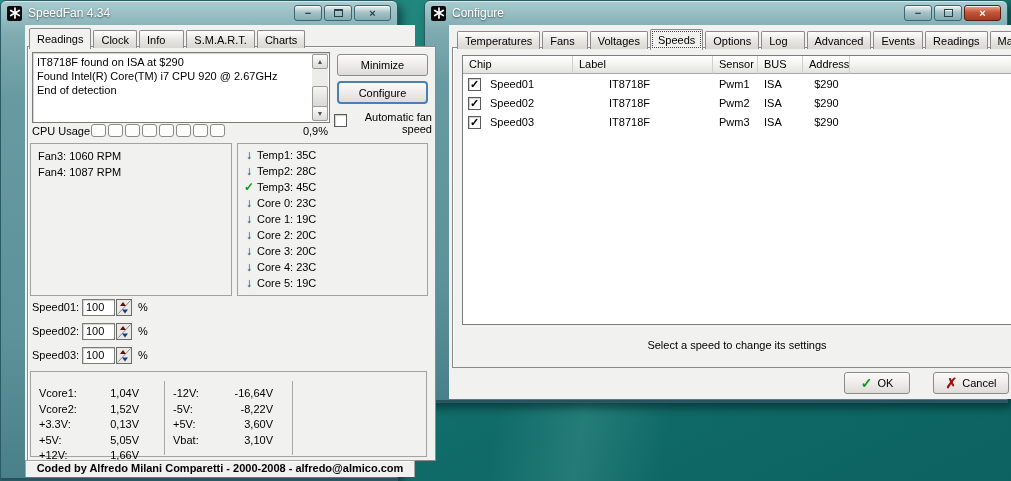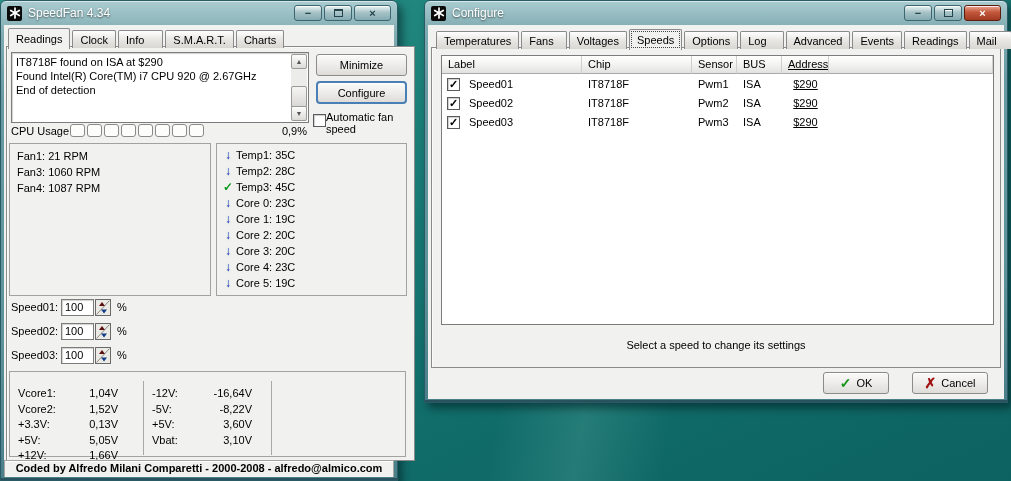--- a/index.html
+++ b/index.html
@@ -41,21 +41,21 @@
     box-shadow:inset 0 1px 0 rgba(255,255,255,.8);
     display:flex; align-items:center; justify-content:center;
     color:#24444b; font-weight:bold; font-size:11px; line-height:1;
   }
   .tb-btn.close { width:37px; }
   .config-win .tb-btn.close {
     background:linear-gradient(#eda793,#c2573b 45%,#a03a22);
     border-color:#5c1c0e; color:#fff;
   }
   .max-box { width:9px; height:8px; border:1px solid #24444b; box-shadow:inset 0 1px 0 #24444b; background:transparent; }
-  .win-content { position:relative; width:100%; height:100%; background:#f1f1ef; }
+  .win-content { position:relative; width:100%; height:100%; background:#f1f1ef;margin-left:21px; }
 
   
   .tabstrip { position:absolute; display:flex; align-items:flex-end; z-index:3; }
   .tab {
     height:18px; padding:3px 7px 0 7px; margin-right:2px;
     border:1px solid #8a8a8a; border-bottom:none; border-radius:2px 2px 0 0;
     background:linear-gradient(#ffffff,#e9e8e5 45%,#d9d7d2);
     white-space:nowrap;
   }
   .tab.active {
@@ -114,21 +114,21 @@
   .config-win { left:424px; top:0; width:584px; height:403px; }
   .listbox { position:absolute; left:13px; top:30px; width:553px; height:270px; padding:0; }
   .lv-header { display:flex; height:18px; }
   .lv-hcell { background:linear-gradient(#ffffff,#f1f1f0 55%,#e2e2e0);
     border-right:1px solid #cfcfcd; border-bottom:1px solid #a8a8a6;
     padding:2px 0 0 6px; white-space:nowrap; overflow:hidden; }
   .lv-row { display:flex; height:18px; align-items:center; margin-top:1px; }
   .lv-cell { white-space:nowrap; overflow:hidden; display:flex; align-items:center; }
   .c-label { width:140px; } .c-chip { width:110px; padding-left:6px; }
   .c-sensor { width:45px; padding-left:6px; } .c-bus { width:45px; padding-left:6px; }
-  .c-addr { width:47px; justify-content:center; padding-left:0; text-align:center;text-decoration:underline; }
+  .c-addr { width:47px; justify-content:center; padding-left:0; text-align:center; }
   .c-fill { flex:1; }
   .lv-row .c-label { padding-left:5px; gap:9px; }
   .note-text { position:absolute; left:3px; width:570px; top:314px; text-align:center; }
   .ok-glyph { color:#18951f; font-weight:bold; font-size:14px; }
   .cancel-glyph { color:#a01010; font-weight:bold; font-size:14px; }
 </style>
 </head>
 <body>
 
 <div class="window main-win">
@@ -174,40 +174,39 @@
         <div class="sb-btn sb-down">▼</div>
       </div>
     </div>
 
     <div class="btn" style="left:312px; top:29px; width:91px; height:22px; z-index:5;">
       <span>Minimize</span>
     </div>
     <div class="btn default-btn" style="left:312px; top:56px; width:91px; height:23px; z-index:5;">
       <span>Configure</span>
     </div>
-    <div style="position:absolute; left:309px; top:89px; z-index:5; display:flex; ">
+    <div style="position:absolute; left:309px; top:89px; z-index:5; display:flex; gap:5px;text-align:right;">
       <span class="cb"></span>
       <span style="width:80px; line-height:12px; margin-top:-3px;">Automatic fan speed</span>
     </div>
 
     <div style="position:absolute; left:7px; top:99px; width:296px; display:flex; align-items:center; z-index:5;">
       <span style="width:59px;">CPU Usage</span>
       <span class="cpu-seg"></span>
       <span class="cpu-seg"></span>
       <span class="cpu-seg"></span>
       <span class="cpu-seg"></span>
       <span class="cpu-seg"></span>
       <span class="cpu-seg"></span>
       <span class="cpu-seg"></span>
       <span class="cpu-seg"></span>
       <span style="margin-left:auto;">0,9%</span>
     </div>
 
     <div class="panel" style="left:5px; top:118px; width:202px; height:153px; padding:4px 0 0 7px; z-index:5;">
-      <div class="reading-row">Fan1: 21 RPM</div>
       <div class="reading-row">Fan3: 1060 RPM</div>
       <div class="reading-row">Fan4: 1087 RPM</div>
     </div>
 
     <div class="panel" style="left:212px; top:118px; width:191px; height:153px; padding:3px 0 0 3px; z-index:5;">
       <div class="temp-row">
           <span class="temp-icon down">↓</span>
           <span>Temp1: 35C</span>
         </div>
       <div class="temp-row">
@@ -362,22 +361,22 @@
       <div class="tab">Advanced</div>
       <div class="tab">Events</div>
       <div class="tab">Readings</div>
       <div class="tab" style="padding-right:14px;">Mail</div>
       <div class="tab" style="padding-right:14px;">xAP</div>
     </div>
     <div class="tabpage" style="left:3px; top:22px; width:570px; height:321px;"></div>
 
     <div class="listbox sunken" style="z-index:5; box-shadow:none;">
       <div class="lv-header">
+        <div class="lv-hcell c-chip">Chip</div>
         <div class="lv-hcell c-label">Label</div>
-        <div class="lv-hcell c-chip">Chip</div>
         <div class="lv-hcell c-sensor">Sensor</div>
         <div class="lv-hcell c-bus">BUS</div>
         <div class="lv-hcell c-addr" style="justify-content:flex-start; padding-left:6px; text-align:left;">Address</div>
         <div class="lv-hcell c-fill"></div>
       </div>
       <div class="lv-row">
         <div class="lv-cell c-label">
             <span class="cb">✓</span>
             <span>Speed01</span>
           </div>

